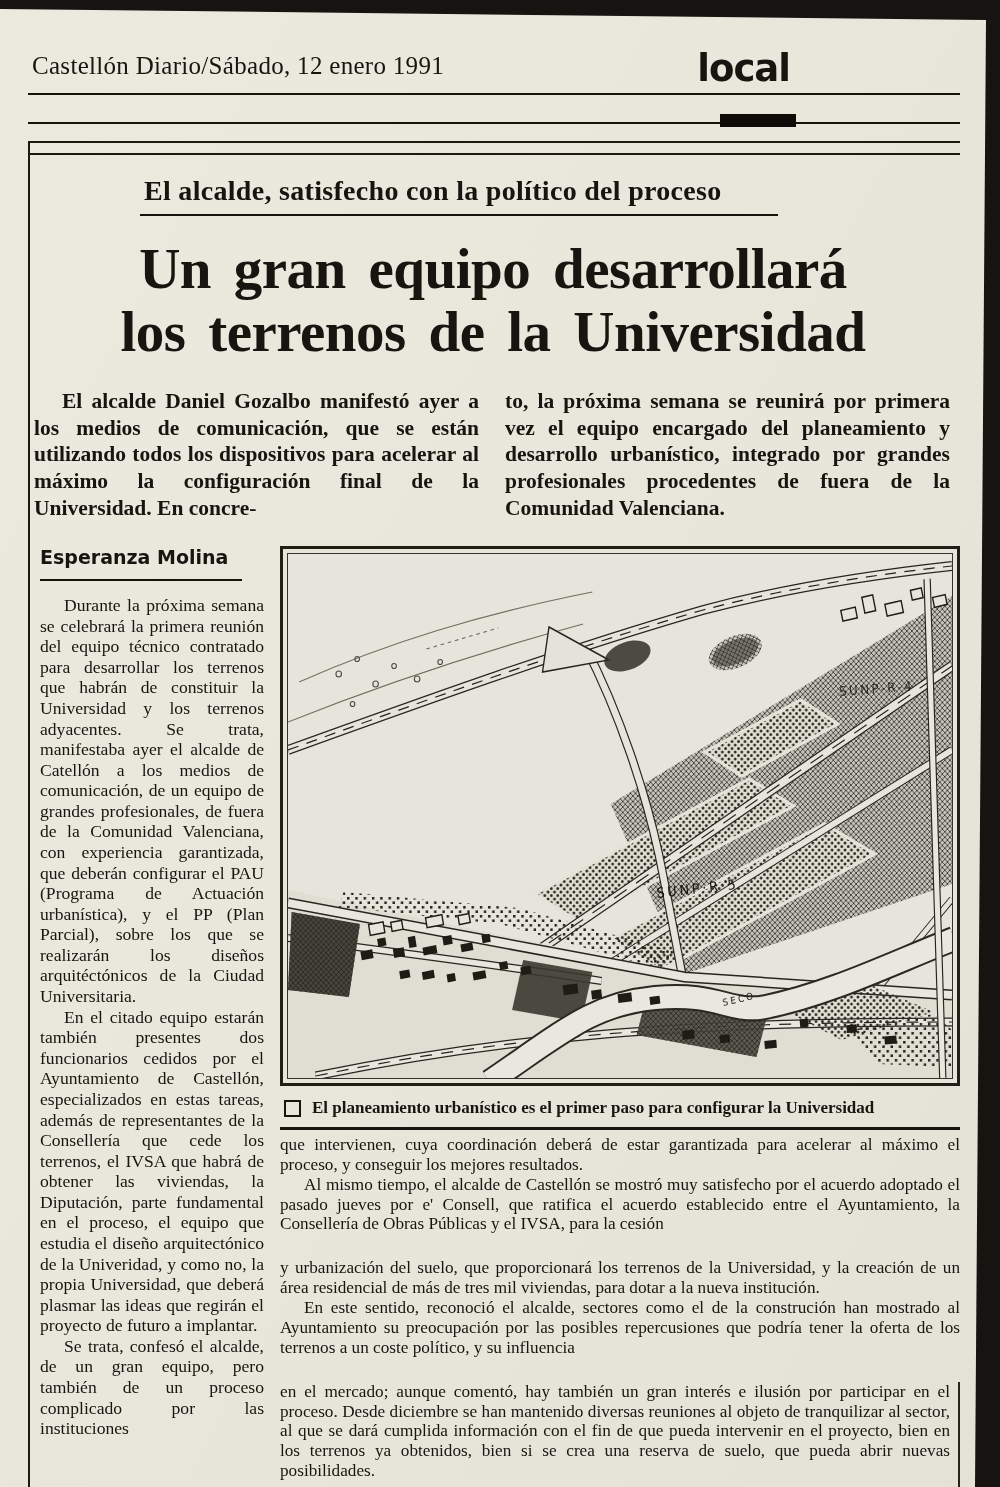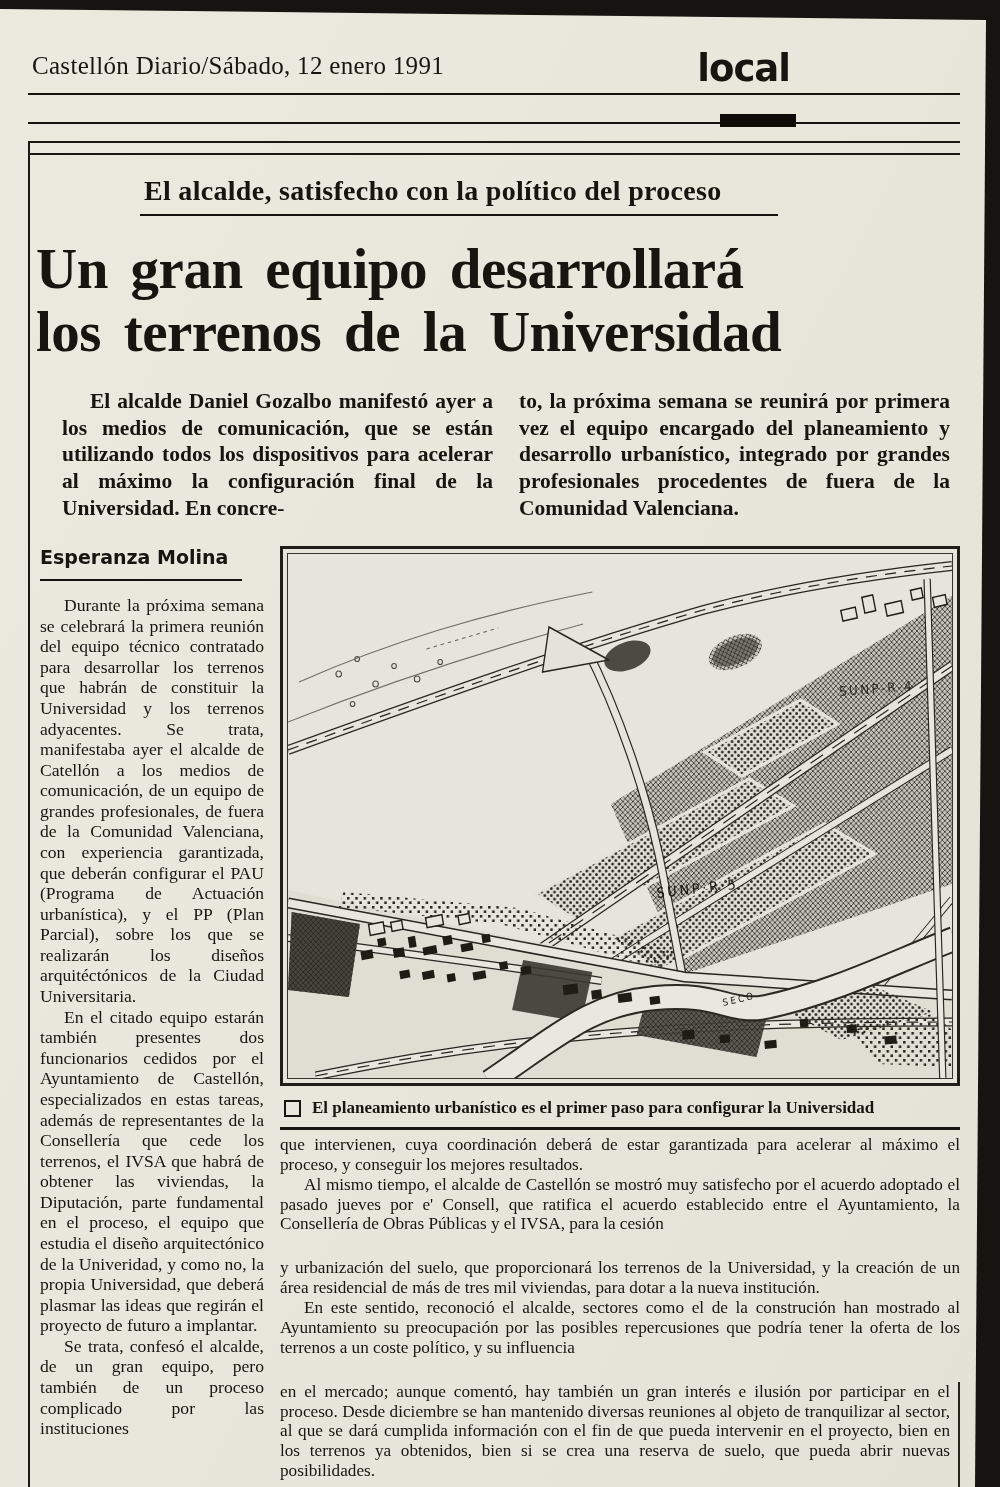--- a/index.html
+++ b/index.html
@@ -35,25 +35,26 @@
   }
   .article-innerline{height:2px;background:#1b1913;margin:10px 0 0 0;}
   .kicker{
     display:inline-block;
     margin:20px 0 6px 110px;
     font-size:28px;font-weight:600;letter-spacing:.3px;
     padding:0 56px 7px 4px;
     border-bottom:2px solid #15130e;
   }
   .headline{
+    text-align:center;
     font-weight:bold;font-size:57px;line-height:1.1;
     letter-spacing:-.5px;word-spacing:9px;
     margin:16px 10px 24px 6px;
   }
-  .lead{display:flex;gap:26px;padding:0 10px 0 32px;}
+  .lead{display:flex;gap:26px;padding:0 10px 0 4px;}
   .lead p{
     flex:1;margin:0;text-align:justify;
     font-weight:bold;font-size:21.5px;line-height:1.25;
   }
   .lead p.indent{text-indent:28px;}
   
   .main{display:flex;margin-top:24px;padding-left:10px;}
   .leftcol{width:224px;flex:none;}
   .byline{
     font-family:"DejaVu Sans","Liberation Sans",sans-serif;

